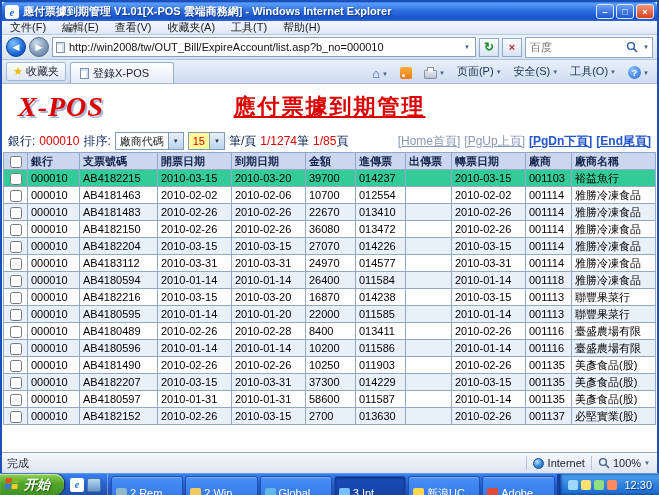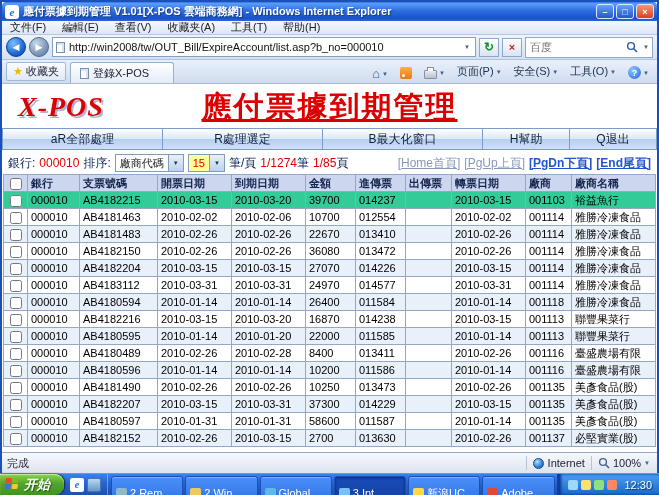--- a/index.html
+++ b/index.html
@@ -53,21 +53,21 @@
   .feed-ico::after { content:""; position:absolute; left:2px; bottom:2px; width:3px; height:3px; border-radius:50%; background:#fff; }
   .print-ico { width:13px; height:9px; background:linear-gradient(#e8ecf2,#b8c2d0); border:1px solid #8892a2; border-radius:1px; position:relative; margin-top:3px; }
   .print-ico::before { content:""; position:absolute; top:-4px; left:2px; right:2px; height:3px; background:#fff; border:1px solid #8892a2; border-bottom:none; }
   .help-ico { width:13px; height:13px; border-radius:50%; background:radial-gradient(circle at 35% 30%,#8ac4ff,#2268d0); color:#fff; font-size:9px; font-weight:bold; display:flex; align-items:center; justify-content:center; }
 
   
   .content { flex:1; min-height:0; display:flex; flex-direction:column; background:#fff; overflow:hidden; }
   .page-header { position:relative; height:44px; flex:none; }
   .logo { position:absolute; left:16px; top:7px; font-family:"Liberation Serif", serif; font-style:italic; font-weight:bold;
     font-size:28px; color:#dd0000; letter-spacing:1px; text-shadow:2px 2px 0 #aab4d4; }
-  .page-title { text-align:center; line-height:46px; font-family:"Liberation Serif", serif; font-weight:bold; font-size:30px;
+  .page-title { text-align:center; line-height:46px; font-family:"Liberation Serif", serif; font-weight:bold; font-size:22px;
     color:#dd0000; text-decoration:underline; letter-spacing:2px; }
 
   .btn-row { height:22px; display:flex; flex:none; }
   .app-btn { border:1px solid #7a9cc8; border-left-width:0; display:flex; align-items:center; justify-content:center;
     font-size:12px; color:#102040; background:linear-gradient(#ffffff,#dce8f8 48%,#b8cfec 52%,#cfe0f4); cursor:default; }
   .app-btn:first-child { border-left-width:1px; }
   .app-btn.w { flex:1.85; } .app-btn.n { flex:1; }
 
   .filter-row { height:24px; display:flex; align-items:center; gap:4px; padding:2px 6px 0 6px; font-size:12px; color:#102a60; flex:none; }
   .red { color:#dd0000; }
@@ -207,27 +207,20 @@
       </span>
     </div>
 
     <div class="content">
 
       <div class="page-header">
         <span class="logo">X-POS</span>
         <div class="page-title">應付票據到期管理</div>
       </div>
 
-      <div class="btn-row">
-        <div class="app-btn w">aR全部處理</div>
-        <div class="app-btn w">R處理選定</div>
-        <div class="app-btn w">B最大化窗口</div>
-        <div class="app-btn n">H幫助</div>
-        <div class="app-btn n">Q退出</div>
-      </div>
 
       <div class="filter-row">
         <span>銀行:</span>
         <span class="red">000010</span>
         <span>排序:</span>
         <span class="fselect">
           <span class="txt">廠商代碼</span>
           <span class="arrow">▼</span>
         </span>
         <span class="fselect yellow">
@@ -418,21 +411,21 @@
                 <td>001116</td>
                 <td>臺盛農場有限</td>
               </tr>
               <tr class="">
                 <td class="cbcol"><input type="checkbox" style=""></td>
                 <td>000010</td>
                 <td>AB4181490</td>
                 <td>2010-02-26</td>
                 <td>2010-02-26</td>
                 <td>10250</td>
-                <td>013473</td>
+                <td>011903</td>
                 <td></td>
                 <td>2010-02-26</td>
                 <td>001135</td>
                 <td>美彥食品(股)</td>
               </tr>
               <tr class="alt">
                 <td class="cbcol"><input type="checkbox" style=""></td>
                 <td>000010</td>
                 <td>AB4182207</td>
                 <td>2010-03-15</td>

